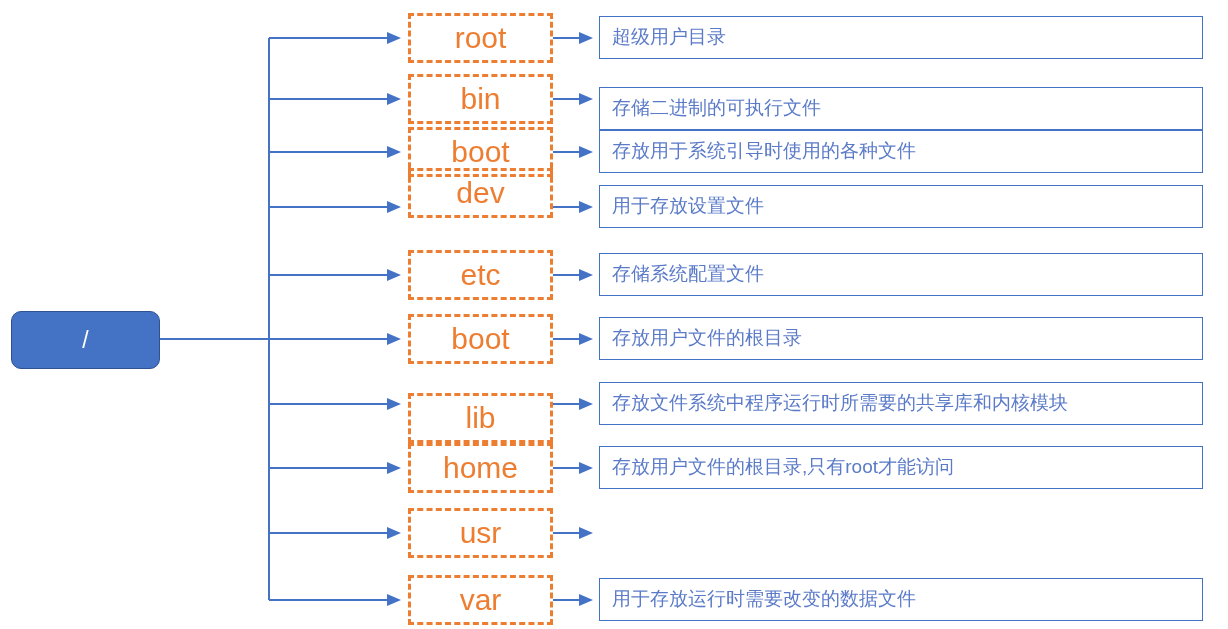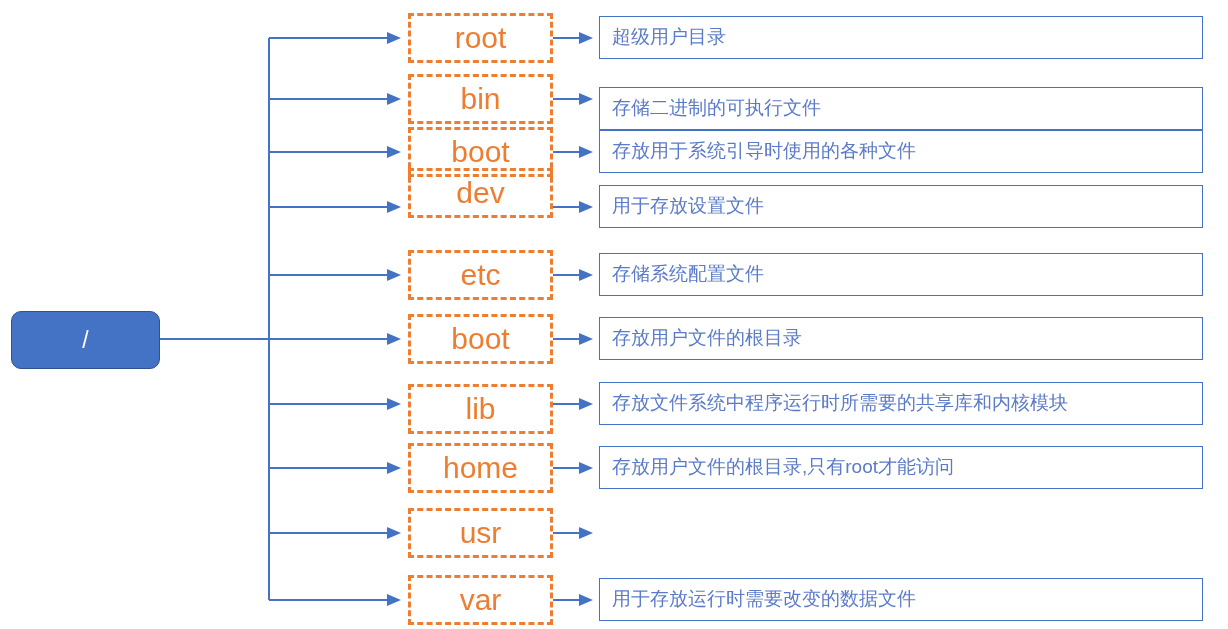--- a/index.html
+++ b/index.html
@@ -163,21 +163,21 @@
     <span class="desc-label">存储系统配置文件</span>
   </div>
 
   <div class="dir-box" style="top:314px">
     <span class="dir-label">boot</span>
   </div>
   <div class="desc-box" style="top:317px">
     <span class="desc-label">存放用户文件的根目录</span>
   </div>
 
-  <div class="dir-box" style="top:384px">
+  <div class="dir-box" style="top:393px">
     <span class="dir-label">lib</span>
   </div>
   <div class="desc-box" style="top:382px">
     <span class="desc-label">存放文件系统中程序运行时所需要的共享库和内核模块</span>
   </div>
 
   <div class="dir-box" style="top:443px">
     <span class="dir-label">home</span>
   </div>
   <div class="desc-box" style="top:446px">

